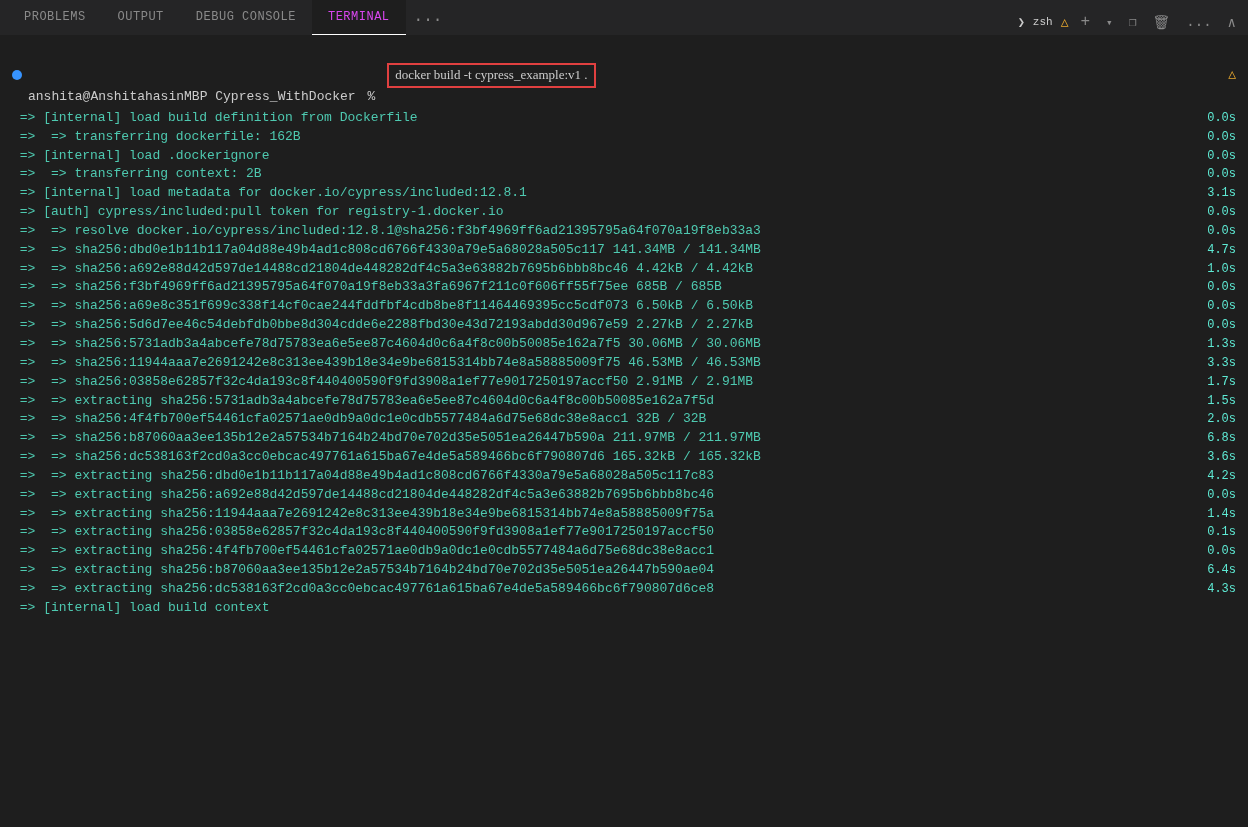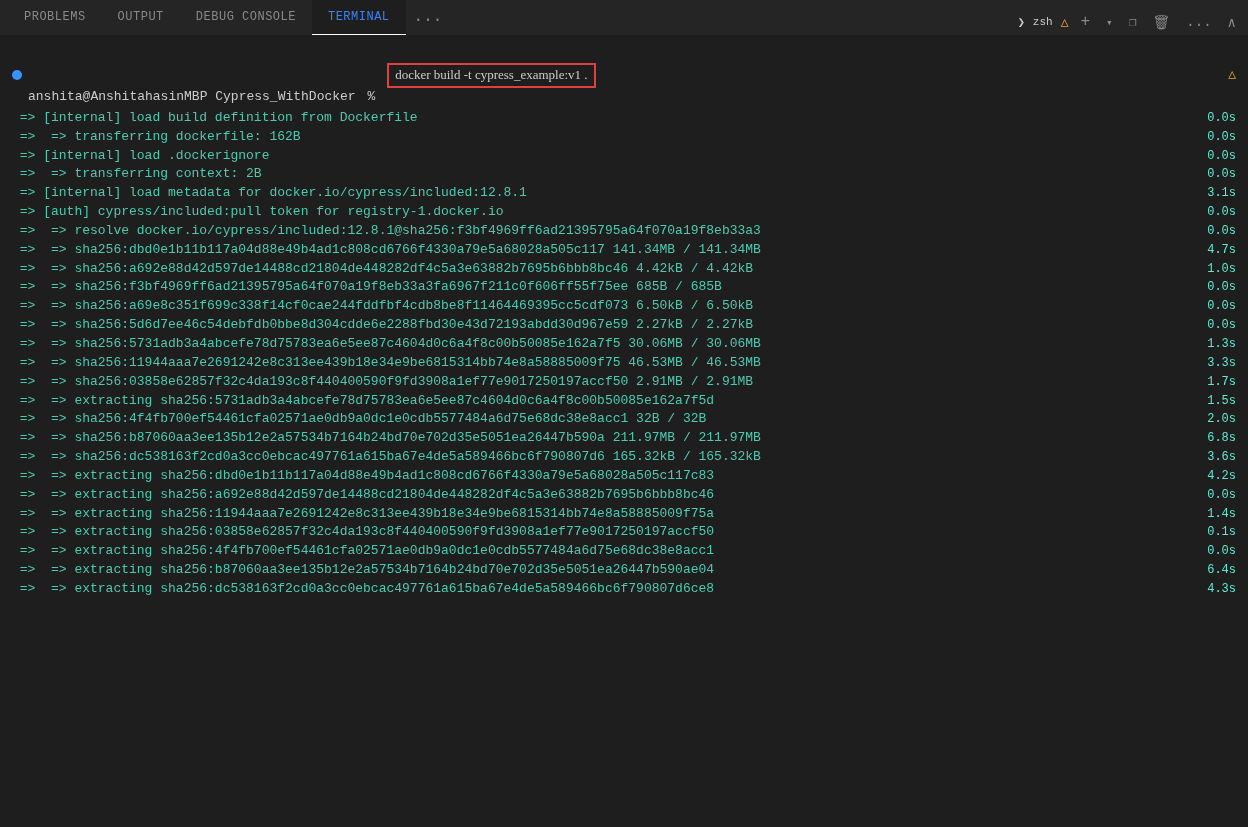--- a/index.html
+++ b/index.html
@@ -34,21 +34,21 @@
       display: flex;
       align-items: center;
       font-size: 12px;
       color: #8a8a8a;
       cursor: pointer;
       letter-spacing: 0.5px;
       text-transform: uppercase;
       font-weight: 400;
     }
     .tab-item.active {
-      color: #3b82f6;
+      color: #d946ef;
       border-bottom: 1px solid #ffffff;
       background: #1e1e1e;
     }
     .tab-more {
       padding: 0 8px;
       height: 36px;
       display: flex;
       align-items: center;
       color: #8a8a8a;
       cursor: pointer;
@@ -291,15 +291,19 @@
         <span class="timing">0.0s</span>
       </div>
       <div class="terminal-line">
         <span class="content cyan"> =&gt;  =&gt; extracting sha256:b87060aa3ee135b12e2a57534b7164b24bd70e702d35e5051ea26447b590ae04</span>
         <span class="timing">6.4s</span>
       </div>
       <div class="terminal-line">
         <span class="content cyan"> =&gt;  =&gt; extracting sha256:dc538163f2cd0a3cc0ebcac497761a615ba67e4de5a589466bc6f790807d6ce8</span>
         <span class="timing">4.3s</span>
       </div>
+      <div class="terminal-line">
+        <span class="content cyan"> =&gt; [internal] load build context</span>
+        <span class="timing"></span>
+      </div>
     </div>
 
 </div>
 
 </body></html>

